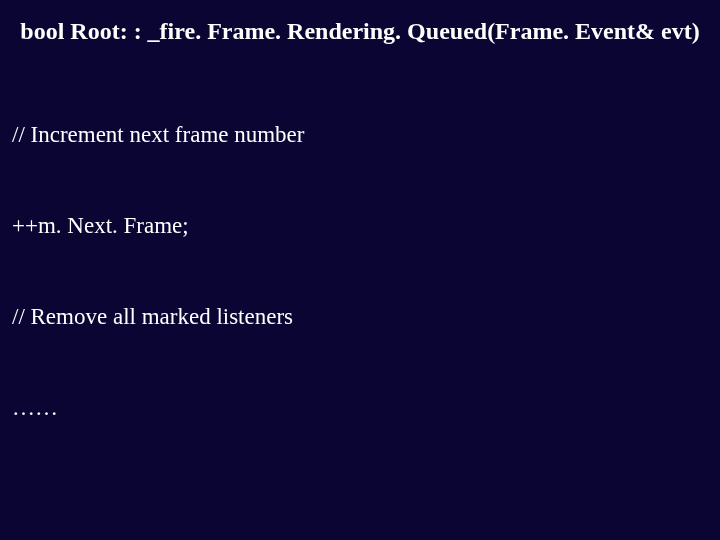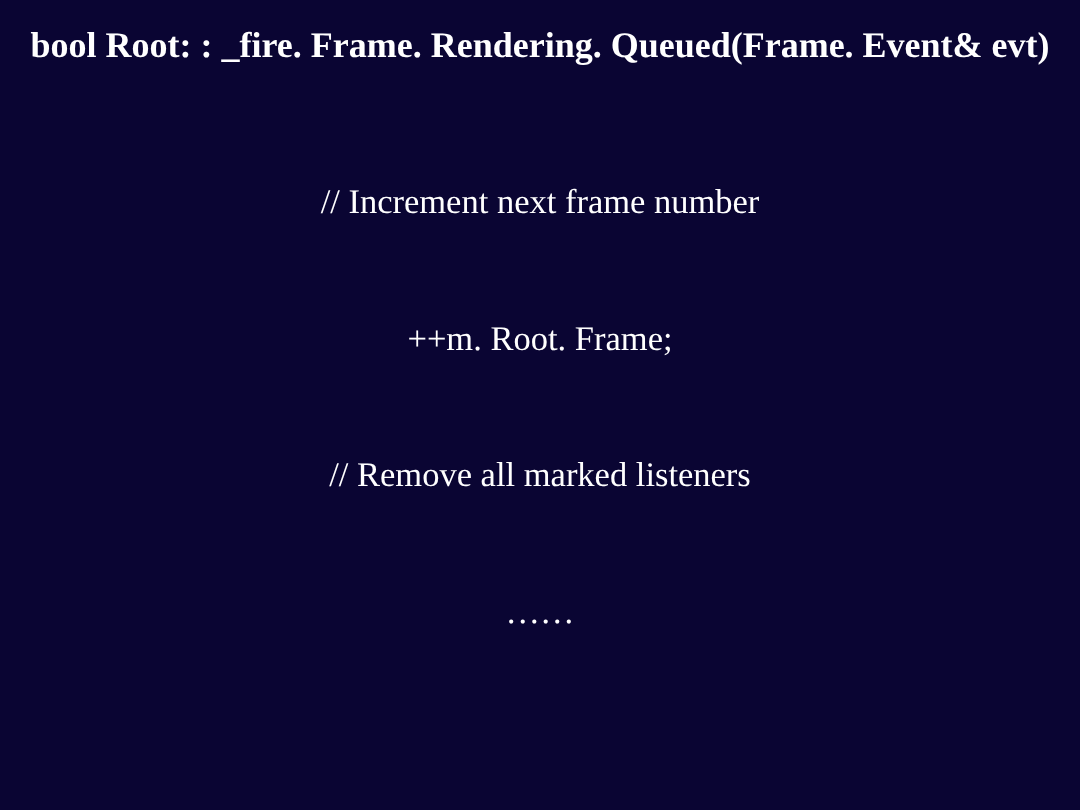--- a/index.html
+++ b/index.html
@@ -23,30 +23,30 @@
     font-size: 24px;
     text-align: center;
     margin: 0 0 14px 0;
     white-space: pre;
   }
   .body {
     font-size: 23px;
     line-height: 1.32;
     white-space: pre-wrap;
   }
-  .line { display: block; text-align: center; }
+  .line { display: block; }
 </style>
 </head>
 <body>
 
 <div class="slide">
   <div class="title">bool Root: : _fire. Frame. Rendering. Queued(Frame. Event&amp; evt)</div>
   <div class="body">
     <span class="line">// Increment next frame number</span>
-    <span class="line">++m. Root. Frame;</span>
+    <span class="line">++m. Next. Frame;</span>
     <span class="line">// Remove all marked listeners</span>
     <span class="line">……</span>
     
     
     
     
     
     
     
   </div>

